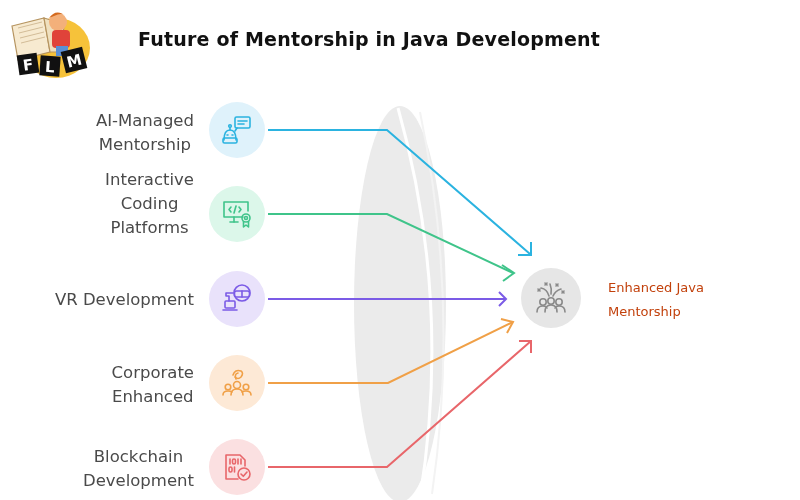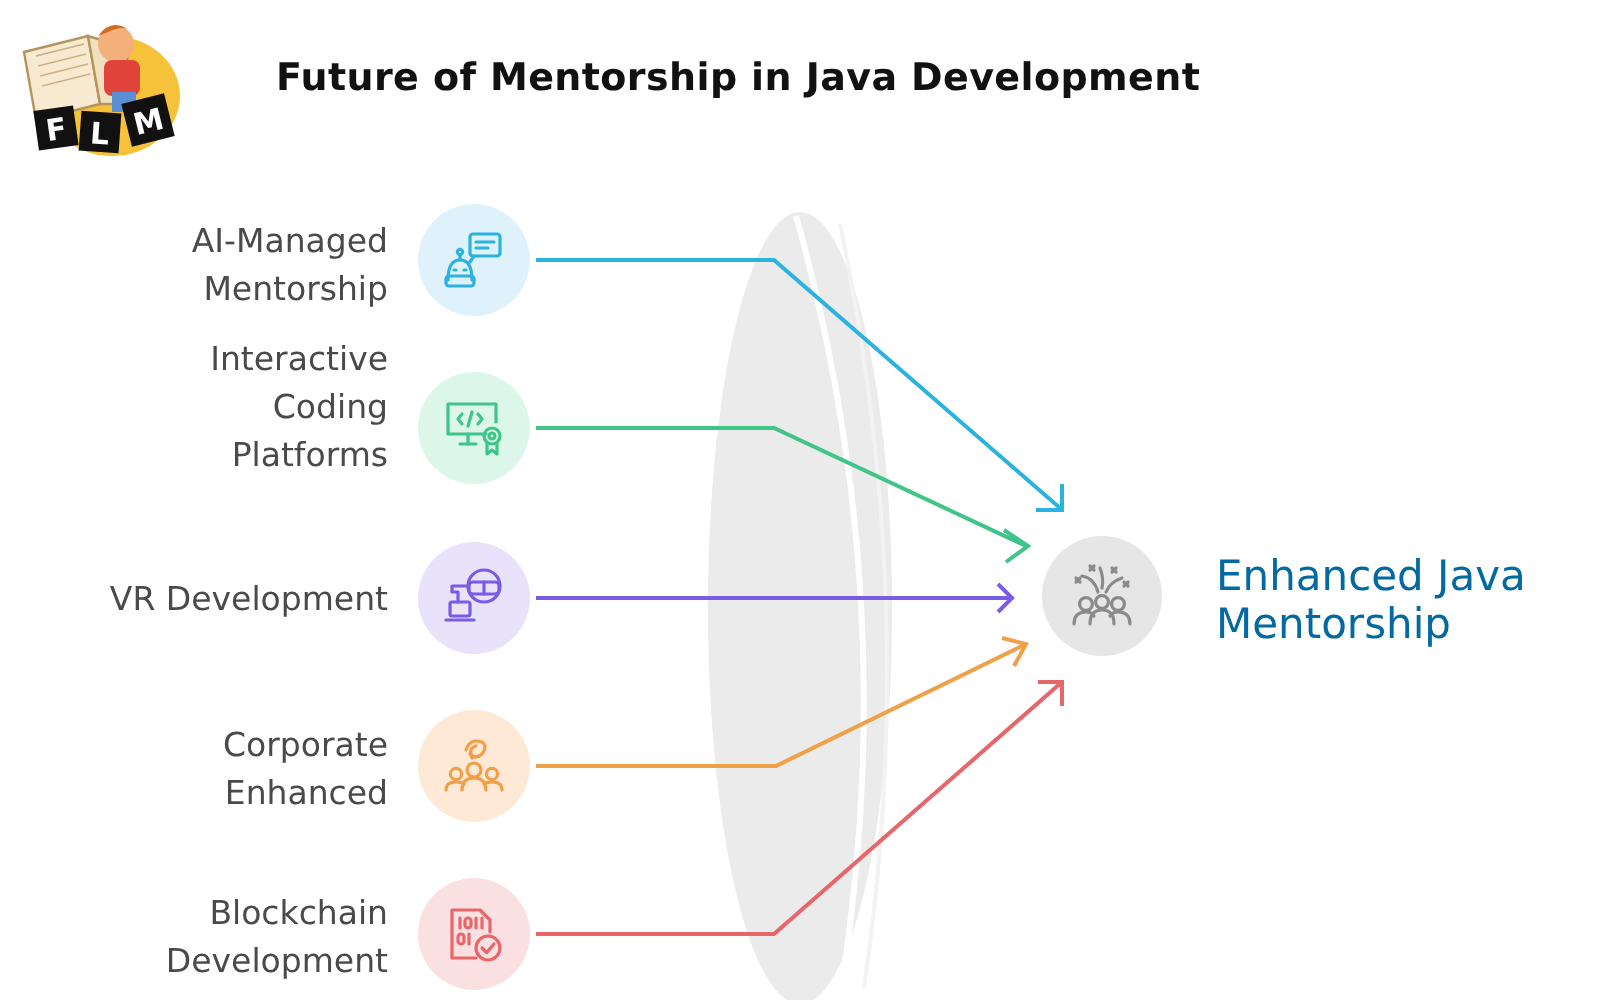--- a/index.html
+++ b/index.html
@@ -8,27 +8,27 @@
     font-family: "DejaVu Sans", sans-serif;
   }
   .logo { position: absolute; left: 4px; top: 4px; width: 92px; height: 76px; }
   .title {
     position: absolute; left: 138px; top: 28px; width: 560px;
     font-family: "DejaVu Sans", sans-serif; font-weight: bold; font-size: 19px;
     color: #111; letter-spacing: 0.2px; white-space: nowrap;
   }
   svg.diagram { position: absolute; left: 0; top: 0; }
   .label {
-    position: absolute; right: 606px; text-align: right;
+    position: absolute; right: 606px; text-align: center;
     font-family: "DejaVu Sans", sans-serif; font-size: 16.5px; line-height: 24px; color: #4a4a4a;
     white-space: pre-line;
   }
   .outcome-label {
     position: absolute; left: 608px; top: 276px;
-    font-family: "DejaVu Sans", sans-serif; font-size: 21px; line-height: 24px; color: #0369a1;
+    font-family: "DejaVu Sans", sans-serif; font-size: 13px; line-height: 24px; color: #c2410c;
     white-space: pre-line;
   }
   .node {
     position: absolute; width: 56px; height: 56px; border-radius: 50%;
     display: flex; align-items: center; justify-content: center;
   }
 </style>
 </head>
 <body>
 

